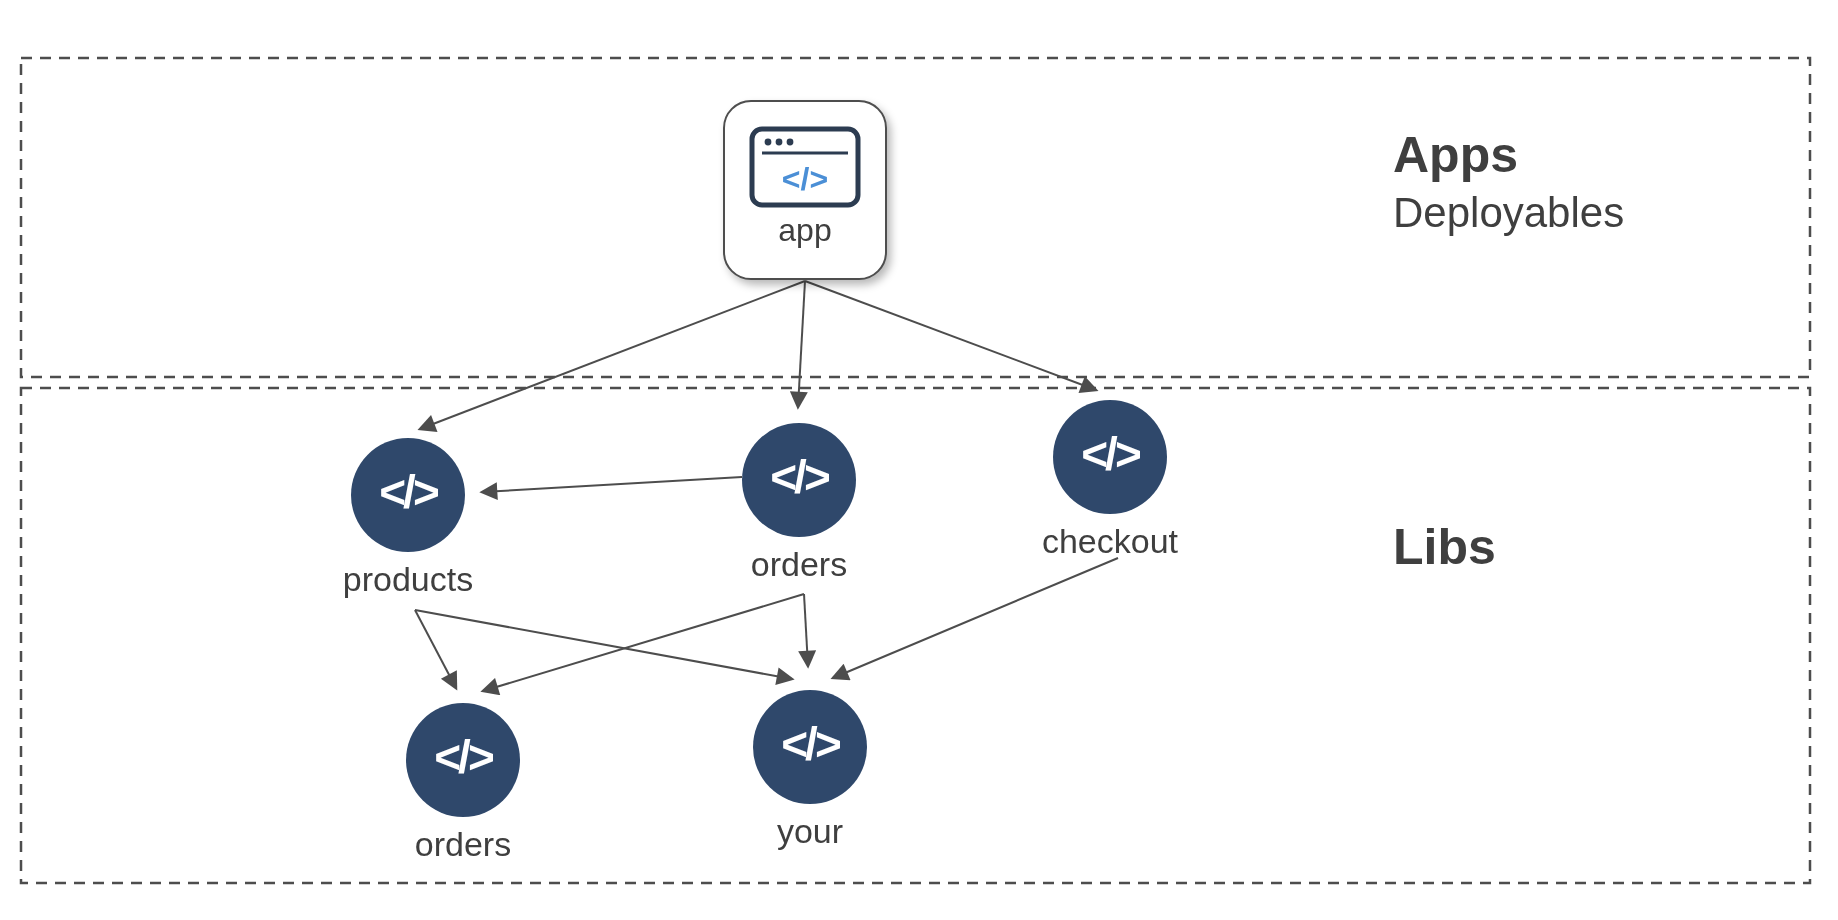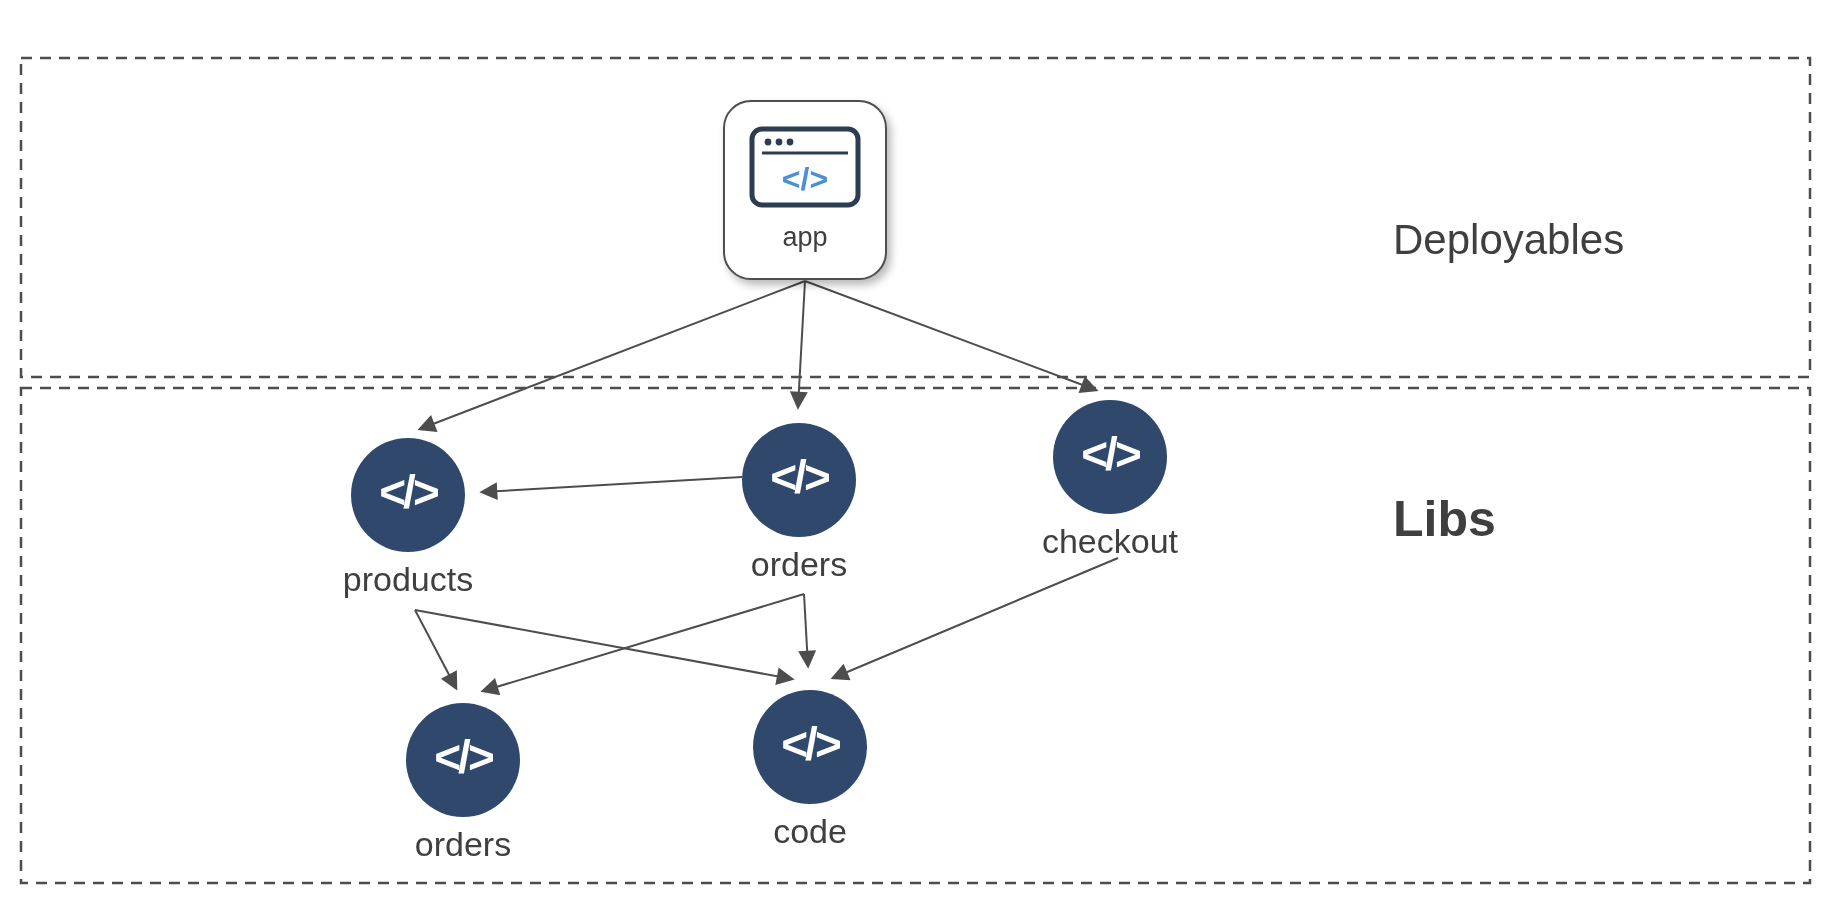--- a/index.html
+++ b/index.html
@@ -24,21 +24,21 @@
     line-height: 1.1;
     white-space: nowrap;
   }
   .section-sub {
     position: absolute;
     font-weight: 400;
     color: var(--text, #3f3f3f);
     line-height: 1.1;
     white-space: nowrap;
   }
-  .sub-large { font-size: 42px; margin-top: 27px; }
+  .sub-large { font-size: 42px; }
   .sub-small { font-size: 32px; }
 
   .node {
     position: absolute;
     display: flex;
     flex-direction: column;
     align-items: center;
   }
   .lib-node { width: 220px; }
   .lib-circle {
@@ -67,21 +67,21 @@
   .app-node {
     width: 164px;
     height: 180px;
     background: #ffffff;
     border: 2.5px solid var(--app-border, #4e4e4e);
     border-radius: 28px;
     box-shadow: 4px 5px 9px rgba(0,0,0,0.28);
     box-sizing: border-box;
   }
   .app-node .browser-icon { margin-top: 24px; }
-  .app-node .node-label { font-size: 27px; margin-top: 14px; }
+  .app-node .node-label { font-size: 32px; margin-top: 4px; }
 </style>
 </head>
 <body>
 
 <div class="canvas" id="canvas">
 
   <svg class="edges-layer" id="edges-layer" width="1838" height="920" viewBox="0 0 1838 920" xmlns="http://www.w3.org/2000/svg">
     <defs>
       <marker id="arrowhead" viewBox="0 0 10 10" refX="8.5" refY="5" markerWidth="10.5" markerHeight="9" orient="auto">
         <path id="arrowhead-path" d="M0 0 L10 5 L0 10 Z" fill="#4d4d4d"></path>
@@ -97,23 +97,24 @@
         <line x1="805" y1="281" x2="1096" y2="390" stroke="#4d4d4d" stroke-width="2" marker-end="url(#arrowhead)"></line>
         <line x1="742" y1="477" x2="482" y2="492" stroke="#4d4d4d" stroke-width="2" marker-end="url(#arrowhead)"></line>
         <line x1="415" y1="610" x2="456" y2="688" stroke="#4d4d4d" stroke-width="2" marker-end="url(#arrowhead)"></line>
         <line x1="415" y1="610" x2="792" y2="679" stroke="#4d4d4d" stroke-width="2" marker-end="url(#arrowhead)"></line>
         <line x1="804" y1="594" x2="483" y2="691" stroke="#4d4d4d" stroke-width="2" marker-end="url(#arrowhead)"></line>
         <line x1="804" y1="594" x2="808" y2="666" stroke="#4d4d4d" stroke-width="2" marker-end="url(#arrowhead)"></line>
         <line x1="1118" y1="558" x2="833" y2="678" stroke="#4d4d4d" stroke-width="2" marker-end="url(#arrowhead)"></line>
       </g>
   </svg>
 
+  <div class="section-title" style="left:1393px; top:128px;">Apps</div>
   <div class="section-sub sub-large" style="left:1393px; top:190px;">Deployables</div>
 
-  <div class="section-title" style="left:1393px; top:492px;">Libs</div>
+  <div class="section-title" style="left:1393px; top:520px;">Libs</div>
 
   <div id="nodes-layer">
       <div class="node app-node" style="left: 723px; top: 100px;">
         <svg class="browser-icon" width="112" height="82" viewBox="0 0 112 82">
           <rect x="3" y="3" width="106" height="76" rx="10" fill="#ffffff" stroke="#2c3c51" stroke-width="5"></rect>
           <circle cx="19" cy="16" r="3.4" fill="#2c3c51"></circle>
           <circle cx="30" cy="16" r="3.4" fill="#2c3c51"></circle>
           <circle cx="41" cy="16" r="3.4" fill="#2c3c51"></circle>
           <line x1="13" y1="27" x2="99" y2="27" stroke="#2c3c51" stroke-width="3"></line>
           <text x="56" y="64" text-anchor="middle" font-size="32" font-weight="bold" font-family="Liberation Sans, sans-serif" fill="#4b8fd6">&lt;/&gt;</text>
@@ -141,17 +142,17 @@
       <div class="node lib-node" style="left: 353px; top: 703px;">
         <div class="lib-circle">
           <span class="code-glyph">&lt;/&gt;</span>
         </div>
         <div class="node-label">orders</div>
       </div>
       <div class="node lib-node" style="left: 700px; top: 690px;">
         <div class="lib-circle">
           <span class="code-glyph">&lt;/&gt;</span>
         </div>
-        <div class="node-label">code</div>
+        <div class="node-label">your</div>
       </div>
     </div>
 
 </div>
 
 </body></html>

